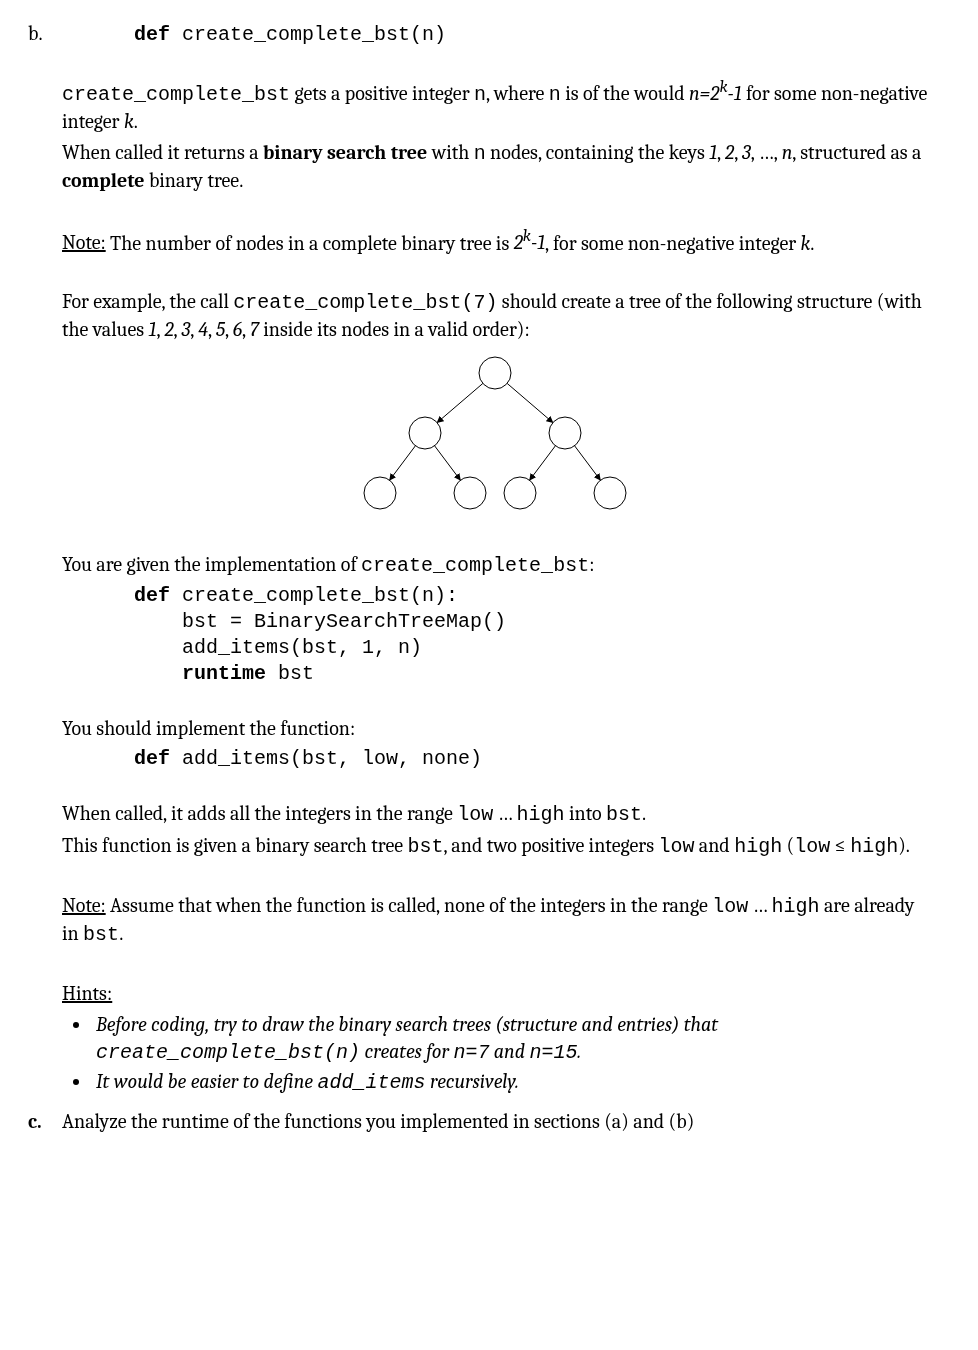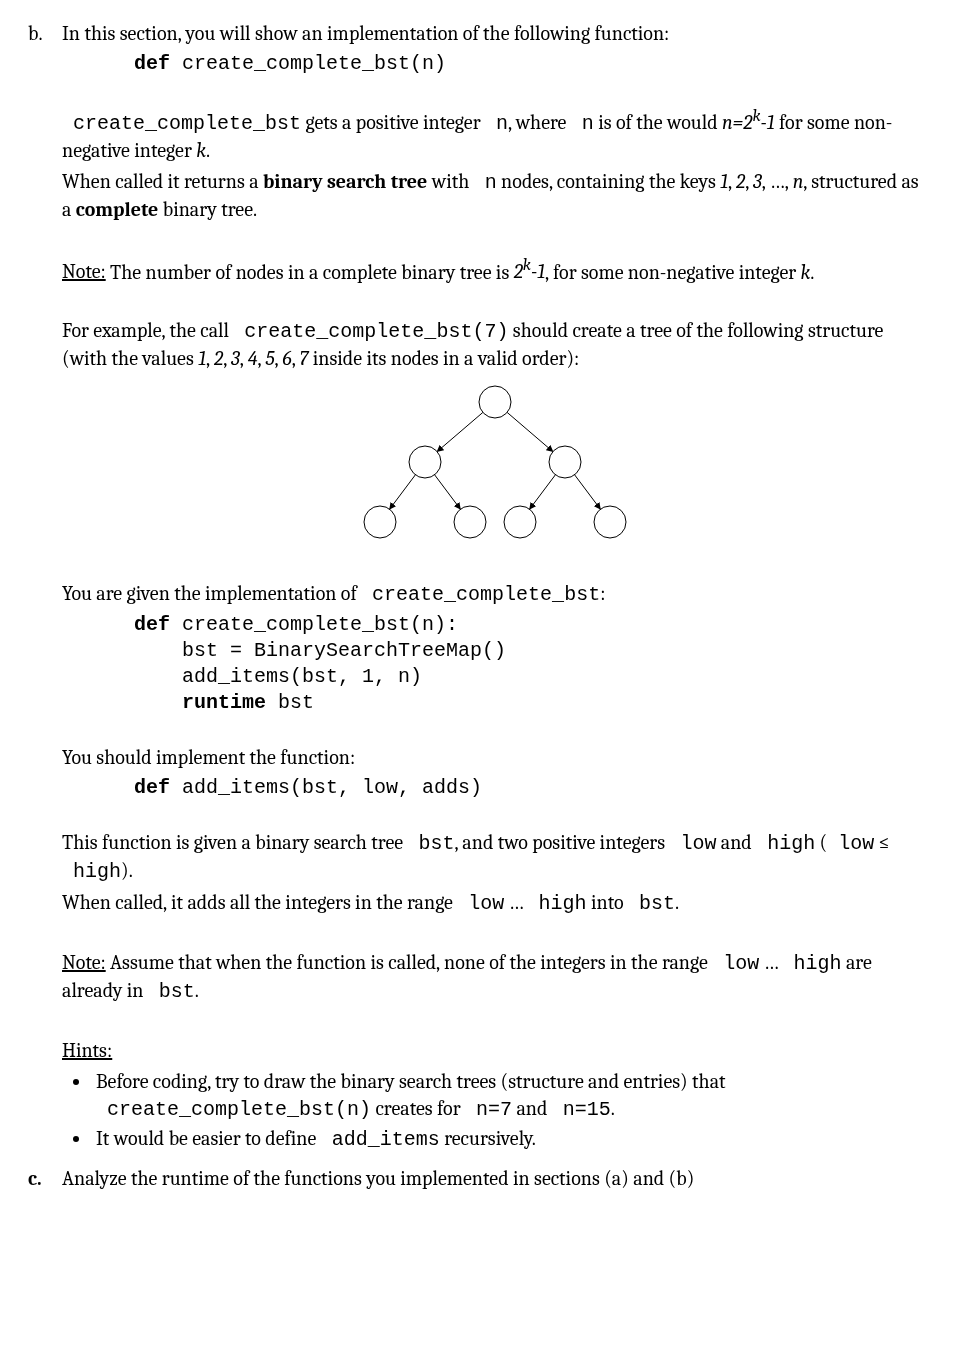--- a/index.html
+++ b/index.html
@@ -27,58 +27,57 @@
     .item-body {
       flex: 1;
     }
     .para {
       margin: 0 0 4px 0;
     }
     .spacer { height: 28px; }
     .spacer-sm { height: 10px; }
     .code {
       font-family: 'Courier New', Courier, monospace;
-      margin-left: 11px;
     }
     .bold { font-weight: 700; }
     .italic { font-style: italic; }
     .underline { text-decoration: underline; margin-top: 34px; }
     .code-block {
       font-family: 'Courier New', Courier, monospace;
       white-space: pre;
       margin-left: 72px;
       line-height: 1.3;
     }
     .code-block .kw { font-weight: 700; }
     .tree-wrap {
       display: flex;
       justify-content: center;
       margin: 8px 0 2px 0;
     }
     svg.tree { display: block; }
     .bullets {
       margin: 2px 0 0 0;
       padding: 0 0 0 30px;
+      font-style: italic;
     }
     .bullets li {
       list-style: disc;
       margin: 2px 0;
       padding-left: 4px;
     }
   </style>
 </head>
 <body>
 
 <div class="page">
 
   <div class="item">
     <div class="item-marker">b.</div>
     <div class="item-body">
 
-      <p class="para">In this section, you will show an implementation of the following function:</p>
       <div class="code-block"><span class="kw">def</span><span> create_complete_bst(n)</span></div>
 
       <div class="spacer"></div>
 
       <p class="para">
         <span class="code">create_complete_bst</span><span> gets a positive integer </span><span class="code">n</span><span>, where </span><span class="code">n</span><span> is of the would </span><span class="italic"><span>n=2</span><sup>k</sup><span>-1</span></span><span> for some non-negative integer </span><span class="italic">k</span><span>.</span>
       </p>
 
       <p class="para">
         <span>When called it returns a </span><span class="bold">binary search tree</span><span> with </span><span class="code">n</span><span> nodes, containing the keys </span><span class="italic">1</span><span>, </span><span class="italic">2</span><span>, </span><span class="italic">3</span><span>, …, </span><span class="italic">n</span><span>, structured as a </span><span class="bold">complete</span><span> binary tree.</span>
@@ -125,29 +124,29 @@
         <span>You are given the implementation of </span><span class="code">create_complete_bst</span><span>:</span>
       </p>
       <div class="code-block"><span class="kw">def</span><span> create_complete_bst(n):</span>
 <span>    bst = BinarySearchTreeMap()</span>
 <span>    add_items(bst, 1, n)</span>
 <span>    </span><span class="kw">runtime</span><span> bst</span></div>
 
       <div class="spacer"></div>
 
       <p class="para">You should implement the function:</p>
-      <div class="code-block"><span class="kw">def</span><span> add_items(bst, low, adds)</span></div>
+      <div class="code-block"><span class="kw">def</span><span> add_items(bst, low, none)</span></div>
 
       <div class="spacer"></div>
 
       <p class="para">
-        <span>This function is given a binary search tree </span><span class="code">bst</span><span>, and two positive integers </span><span class="code">low</span><span> and </span><span class="code">high</span><span> (</span><span class="code">low</span><span> ≤ </span><span class="code">high</span><span>).</span>
+        <span>When called, it adds all the integers in the range </span><span class="code">low</span><span> … </span><span class="code">high</span><span> into </span><span class="code">bst</span><span>.</span>
       </p>
       <p class="para">
-        <span>When called, it adds all the integers in the range </span><span class="code">low</span><span> … </span><span class="code">high</span><span> into </span><span class="code">bst</span><span>.</span>
+        <span>This function is given a binary search tree </span><span class="code">bst</span><span>, and two positive integers </span><span class="code">low</span><span> and </span><span class="code">high</span><span> (</span><span class="code">low</span><span> ≤ </span><span class="code">high</span><span>).</span>
       </p>
 
       <div class="spacer"></div>
 
       <p class="para">
         <span class="underline">Note:</span><span> Assume that when the function is called, none of the integers in the range </span><span class="code">low</span><span> … </span><span class="code">high</span><span> are already in </span><span class="code">bst</span><span>.</span>
       </p>
 
       <div class="spacer"></div>
 

